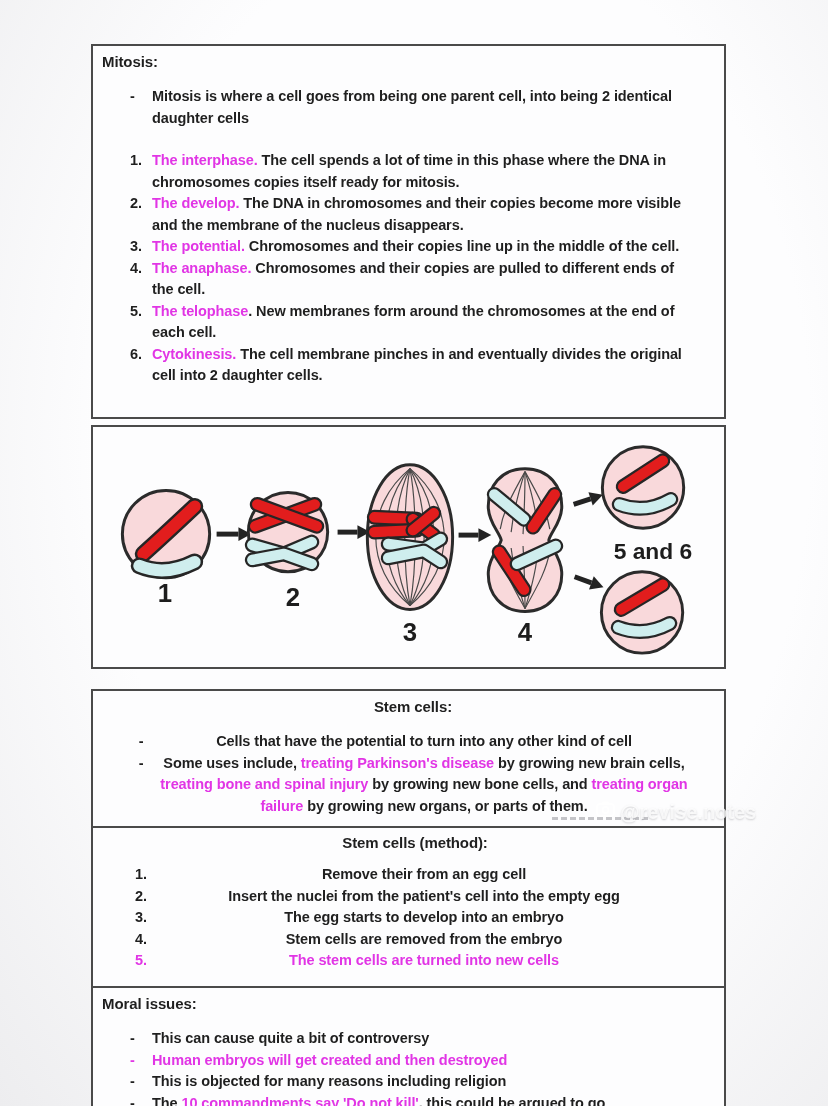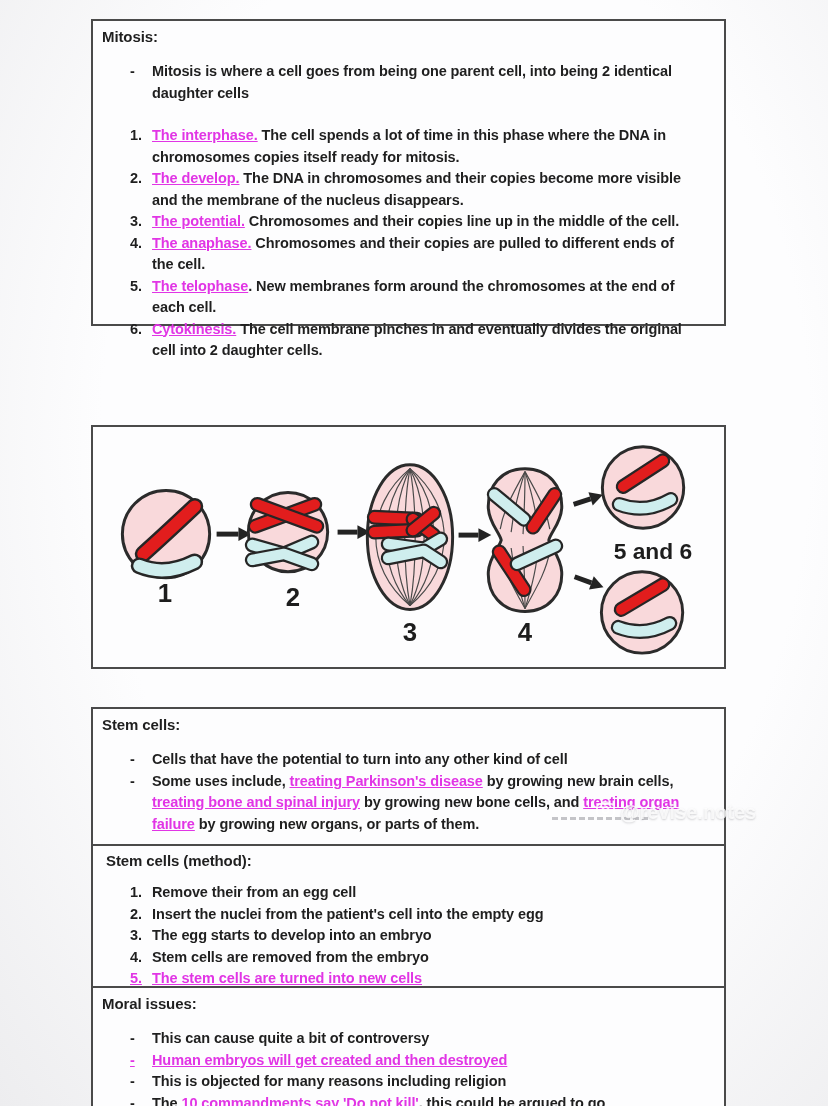--- a/index.html
+++ b/index.html
@@ -10,34 +10,34 @@
   }
   .page{
     position:relative;width:828px;height:1106px;overflow:hidden;
     background:radial-gradient(ellipse at 55% 40%, #fdfdfe 55%, #ededef 100%);
     color:#1f1f1f;
   }
   .box{
     position:absolute;left:91px;width:635px;box-sizing:border-box;
     border:2px solid #4a4a4a;background:#fdfdfe;
   }
-  .box1{top:19px;height:307px;}
+  .box1{top:44px;height:375px;}
   .box2{top:425px;height:244px;}
-  .box3{top:707px;height:330px;}
+  .box3{top:689px;height:330px;text-align:center;}
   .box4{top:986px;height:124px;border-bottom:none;}
   .title{
     margin:7px 0 0 9px;font-size:15px;font-weight:700;letter-spacing:-0.1px;
   }
   .list{margin-top:16px;}
   .steps{margin-top:21px;}
   .row{display:flex;margin-left:37px;font-size:14.5px;font-weight:700;
        line-height:21.5px;letter-spacing:-0.1px;}
   .mk{flex:0 0 22px;}
   .tx{flex:1;padding-right:28px;max-width:556px;}
-  .pk{color:#e135e5;text-decoration:underline;}
+  .pk{color:#e135e5;}
   .divider{border-top:2px solid #4a4a4a;margin-top:9px;}
   .mt6{margin-top:6px;margin-left:13px;}
   .mt13{margin-top:13px;}
   
   .dsvg{display:block;margin:0;}
   .cell{fill:#f9d9db;stroke:#2b2b2b;stroke-width:3;}
   .sp{fill:none;stroke:#4a4a4a;stroke-width:1.2;}
   .u{fill:none;stroke:#262626;stroke-width:15;stroke-linecap:round;stroke-linejoin:round;}
   .r{fill:none;stroke:#e21d1d;stroke-width:10.5;stroke-linecap:round;stroke-linejoin:round;}
   .b{fill:none;stroke:#cfeeee;stroke-width:10.5;stroke-linecap:round;stroke-linejoin:round;}

